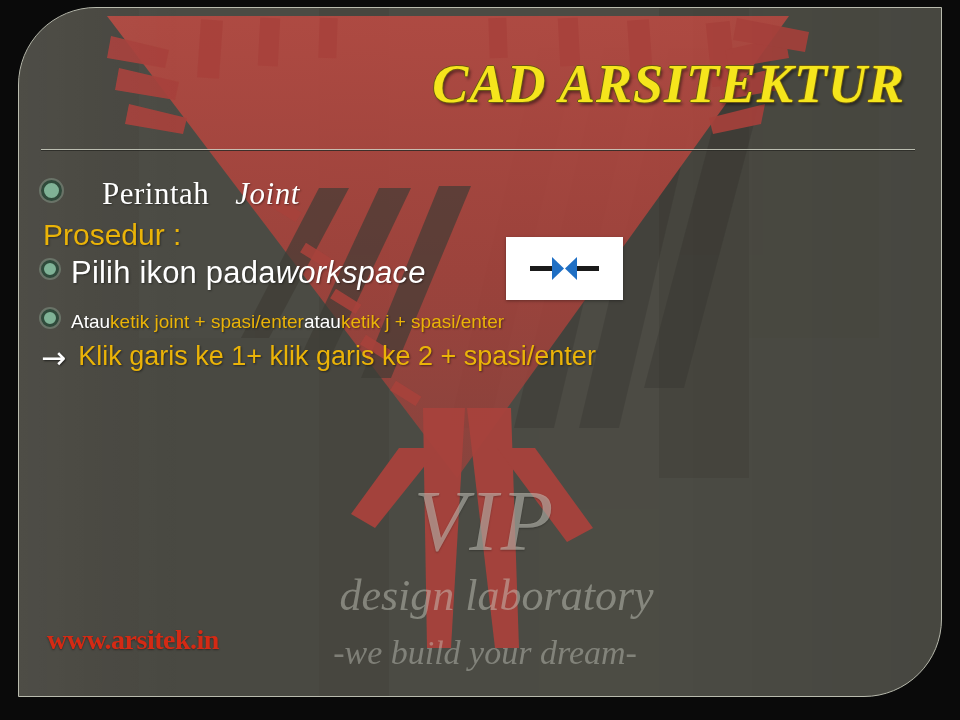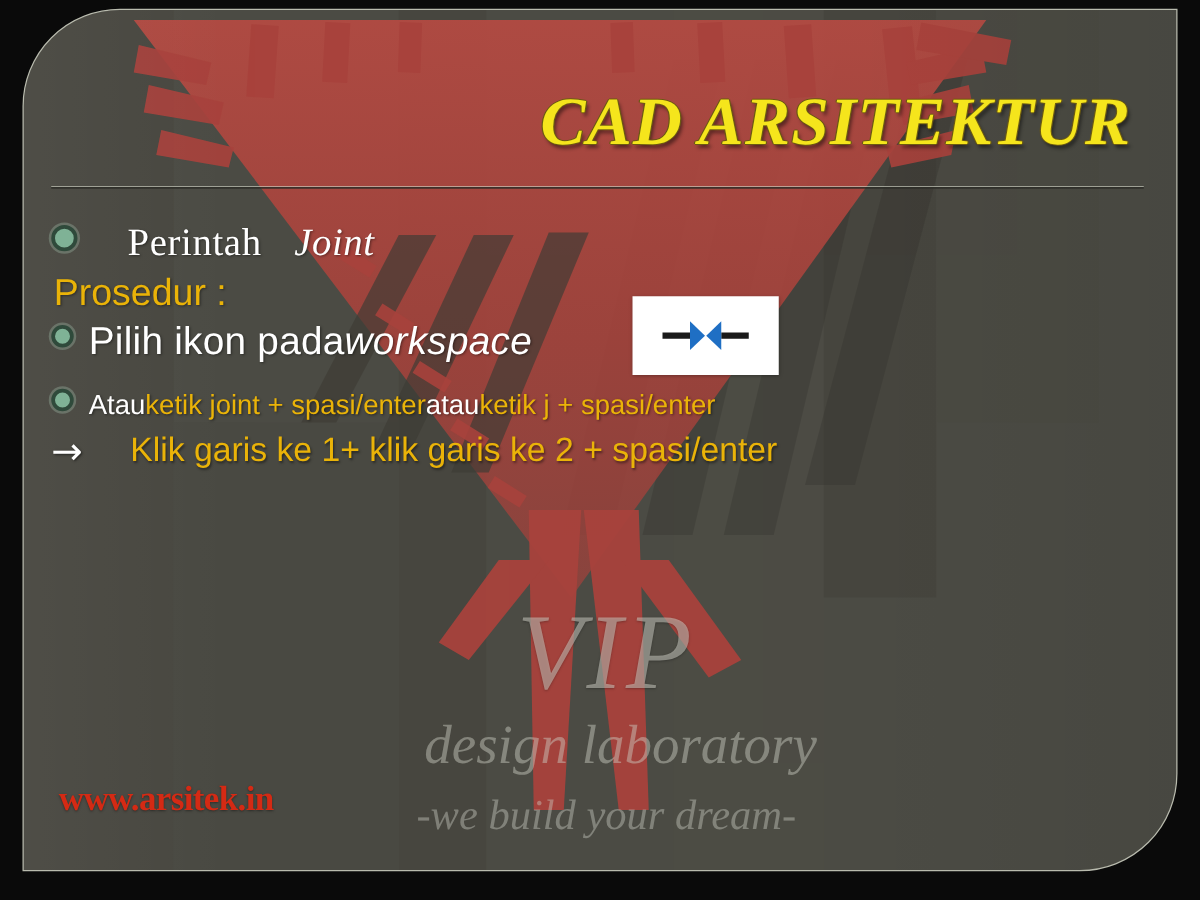--- a/index.html
+++ b/index.html
@@ -95,21 +95,21 @@
     font-style: italic;
     color: rgba(206,208,197,0.42);
     line-height: 1.2;
     margin-top: 10px;
   }
 
   
   #title-row {
     position: absolute;
     left: 0;
-    top: 62px;
+    top: 49px;
     width: 886px;
     text-align: right;
   }
   #slide-title {
     display: inline-block;
     font-family: "Liberation Serif", serif;
     font-weight: bold;
     font-style: italic;
     font-size: 54px;
     line-height: 1;
@@ -210,29 +210,29 @@
   #line-pilih {
     font-size: 31px;
     margin-bottom: 20px;
   }
   #line-pilih .txt {
     letter-spacing: 0.2px;
     text-shadow: 1px 1px 2px rgba(0,0,0,0.4);
   }
 
   #line-atau {
-    font-size: 22px;
+    font-size: 19px;
     margin-bottom: 6px;
   }
   #line-atau .txt { text-shadow: 1px 1px 2px rgba(0,0,0,0.45); }
 
   #line-klik {
     font-size: 27px;
   }
-  #line-klik .txt { text-shadow: 1px 1px 2px rgba(0,0,0,0.45); margin-left: 26px; }
+  #line-klik .txt { text-shadow: 1px 1px 2px rgba(0,0,0,0.45); }
 
   
   #icon-chip {
     position: absolute;
     left: 487px;
     top: 229px;
     width: 117px;
     height: 63px;
     background: #ffffff;
     box-shadow: 0 1px 3px rgba(0,0,0,0.35);

